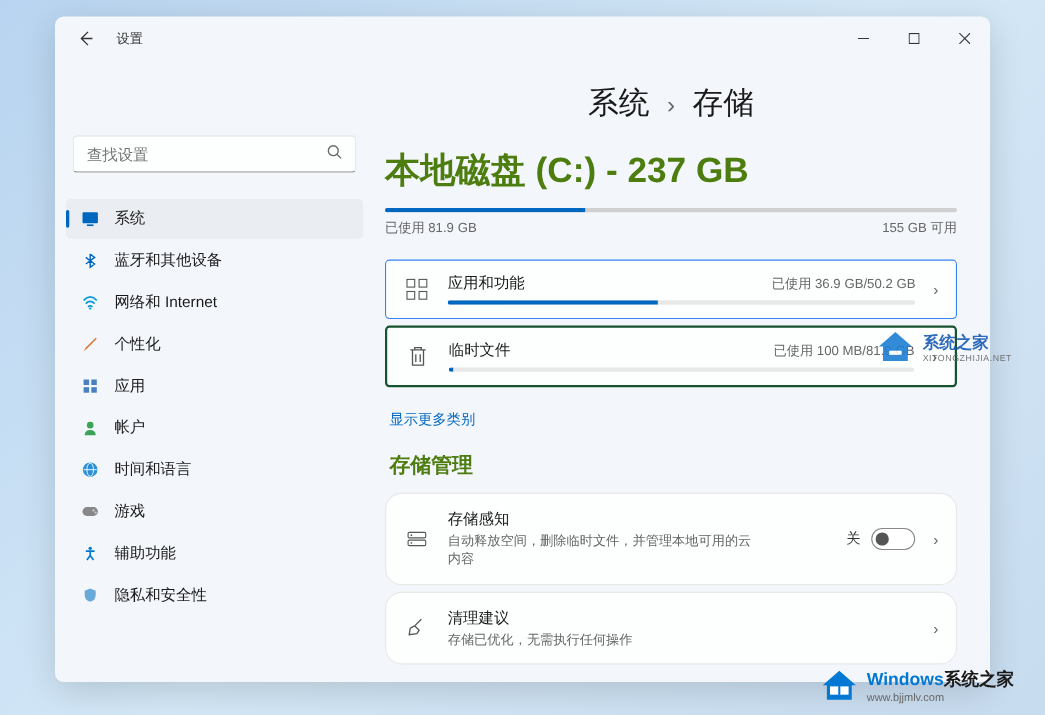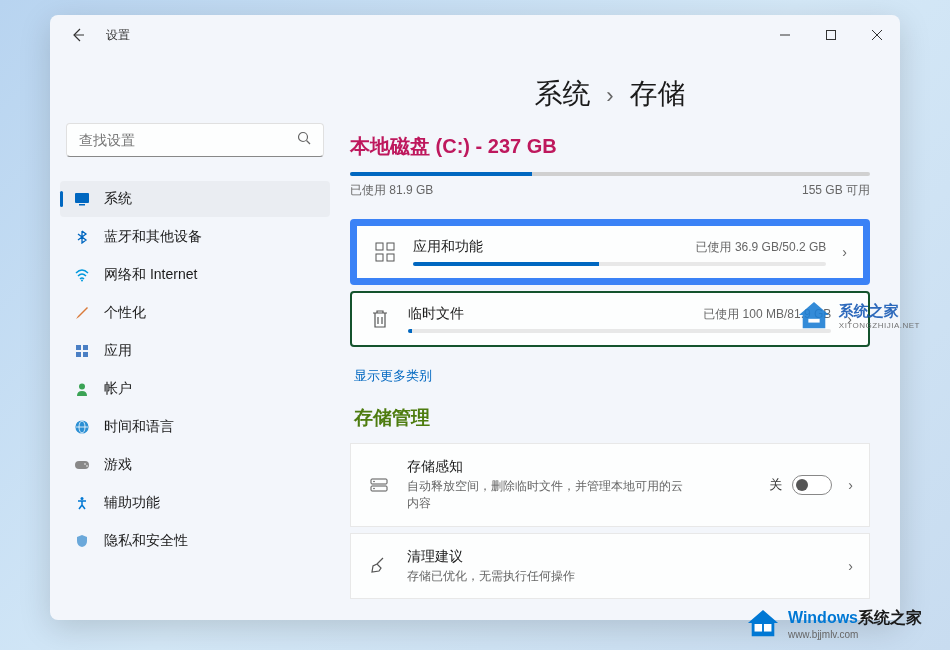--- a/index.html
+++ b/index.html
@@ -16,37 +16,37 @@
 .search-box { margin: 38px 16px 24px 16px; height: 34px; background: #fdfefe; border: 1px solid #e0e0e0; border-bottom: 1px solid #888; border-radius: 4px; display: flex; align-items: center; padding: 0 12px; }
 .search-box input { flex: 1; border: none; outline: none; background: transparent; font-size: 14px; color: #666; }
 .nav-list { display: flex; flex-direction: column; gap: 2px; padding: 0 10px; }
 .nav-item { height: 36px; display: flex; align-items: center; gap: 14px; padding: 0 14px; border-radius: 4px; cursor: pointer; font-size: 14px; color: #1a1a1a; position: relative; }
 .nav-item.active { background: #eaedf2; }
 .nav-item.active::before { content: ''; position: absolute; left: 0; top: 10px; bottom: 10px; width: 3px; background: #0067c0; border-radius: 2px; }
 .nav-icon { width: 16px; height: 16px; display: flex; align-items: center; justify-content: center; font-size: 14px; }
 .main { flex: 1; padding: 20px 30px 0 10px; overflow-y: auto; }
 .breadcrumb { font-size: 28px; color: #1a1a1a; margin-bottom: 20px; text-align: center; }
 .breadcrumb .sep { margin: 0 8px; color: #666; font-size: 22px; }
-.disk-title { font-size: 20px; font-weight: 600; color: #be185d; margin-bottom: 12px; }
+.disk-title { font-size: 32px; font-weight: 600; color: #4d7c0f; margin-bottom: 12px; }
 .disk-bar { height: 4px; background: #d0d0d0; border-radius: 2px; overflow: hidden; margin-bottom: 6px; }
 .disk-bar-fill { height: 100%; background: #0067c0; }
 .disk-info { display: flex; justify-content: space-between; font-size: 12px; color: #666; margin-bottom: 20px; }
-.card { background: #fdfefe; border: 7px solid #3b82f6; border-radius: 4px; padding: 12px 16px; display: flex; align-items: center; gap: 16px; margin-bottom: 6px; cursor: pointer; }
+.card { background: #fdfefe; border: 1px solid #3b82f6; border-radius: 4px; padding: 12px 16px; display: flex; align-items: center; gap: 16px; margin-bottom: 6px; cursor: pointer; }
 .card.highlight { border: 2px solid #14532d; }
 .card-icon { width: 24px; height: 24px; display: flex; align-items: center; justify-content: center; color: #555; flex-shrink: 0; }
 .card-body { flex: 1; }
 .card-head { display: flex; justify-content: space-between; align-items: center; }
 .card-title { font-size: 14px; color: #1a1a1a; }
 .card-meta { font-size: 12px; color: #666; }
 .card-bar { height: 4px; background: #e8e8e8; border-radius: 2px; margin-top: 6px; overflow: hidden; }
 .card-bar-fill { height: 100%; background: #0067c0; }
 .chevron { color: #666; font-size: 14px; flex-shrink: 0; }
 .link { color: #0067c0; font-size: 13px; margin: 14px 0 20px 4px; cursor: pointer; display: inline-block; }
 .section-title { font-size: 19px; font-weight: 600; color: #4d7c0f; margin: 0 0 12px 4px; }
-.mgmt-card { background: #fdfefe; border: 1px solid #e8e8e8; border-radius: 0; padding: 14px 16px; display: flex; align-items: center; gap: 16px; margin-bottom: 6px; cursor: pointer; }
+.mgmt-card { background: #fdfefe; border: 1px solid #e8e8e8; border-radius: 15px; padding: 14px 16px; display: flex; align-items: center; gap: 16px; margin-bottom: 6px; cursor: pointer; }
 .mgmt-body { flex: 1; }
 .mgmt-title { font-size: 14px; color: #1a1a1a; }
 .mgmt-sub { font-size: 12px; color: #666; margin-top: 2px; line-height: 1.4; max-width: 280px; }
 .toggle-wrap { display: flex; align-items: center; gap: 10px; }
 .toggle-label { font-size: 13px; color: #333; }
 .toggle { width: 40px; height: 20px; background: #fff; border: 1px solid #888; border-radius: 10px; position: relative; }
 .toggle::after { content: ''; position: absolute; left: 3px; top: 3px; width: 12px; height: 12px; background: #555; border-radius: 50%; }
 .watermark1 { position: absolute; right: 30px; top: 300px; display: flex; align-items: center; gap: 6px; opacity: 0.9; }
 .watermark2 { position: absolute; right: 28px; bottom: 10px; display: flex; align-items: center; gap: 6px; }
 .wm-icon { width: 38px; height: 32px; }

